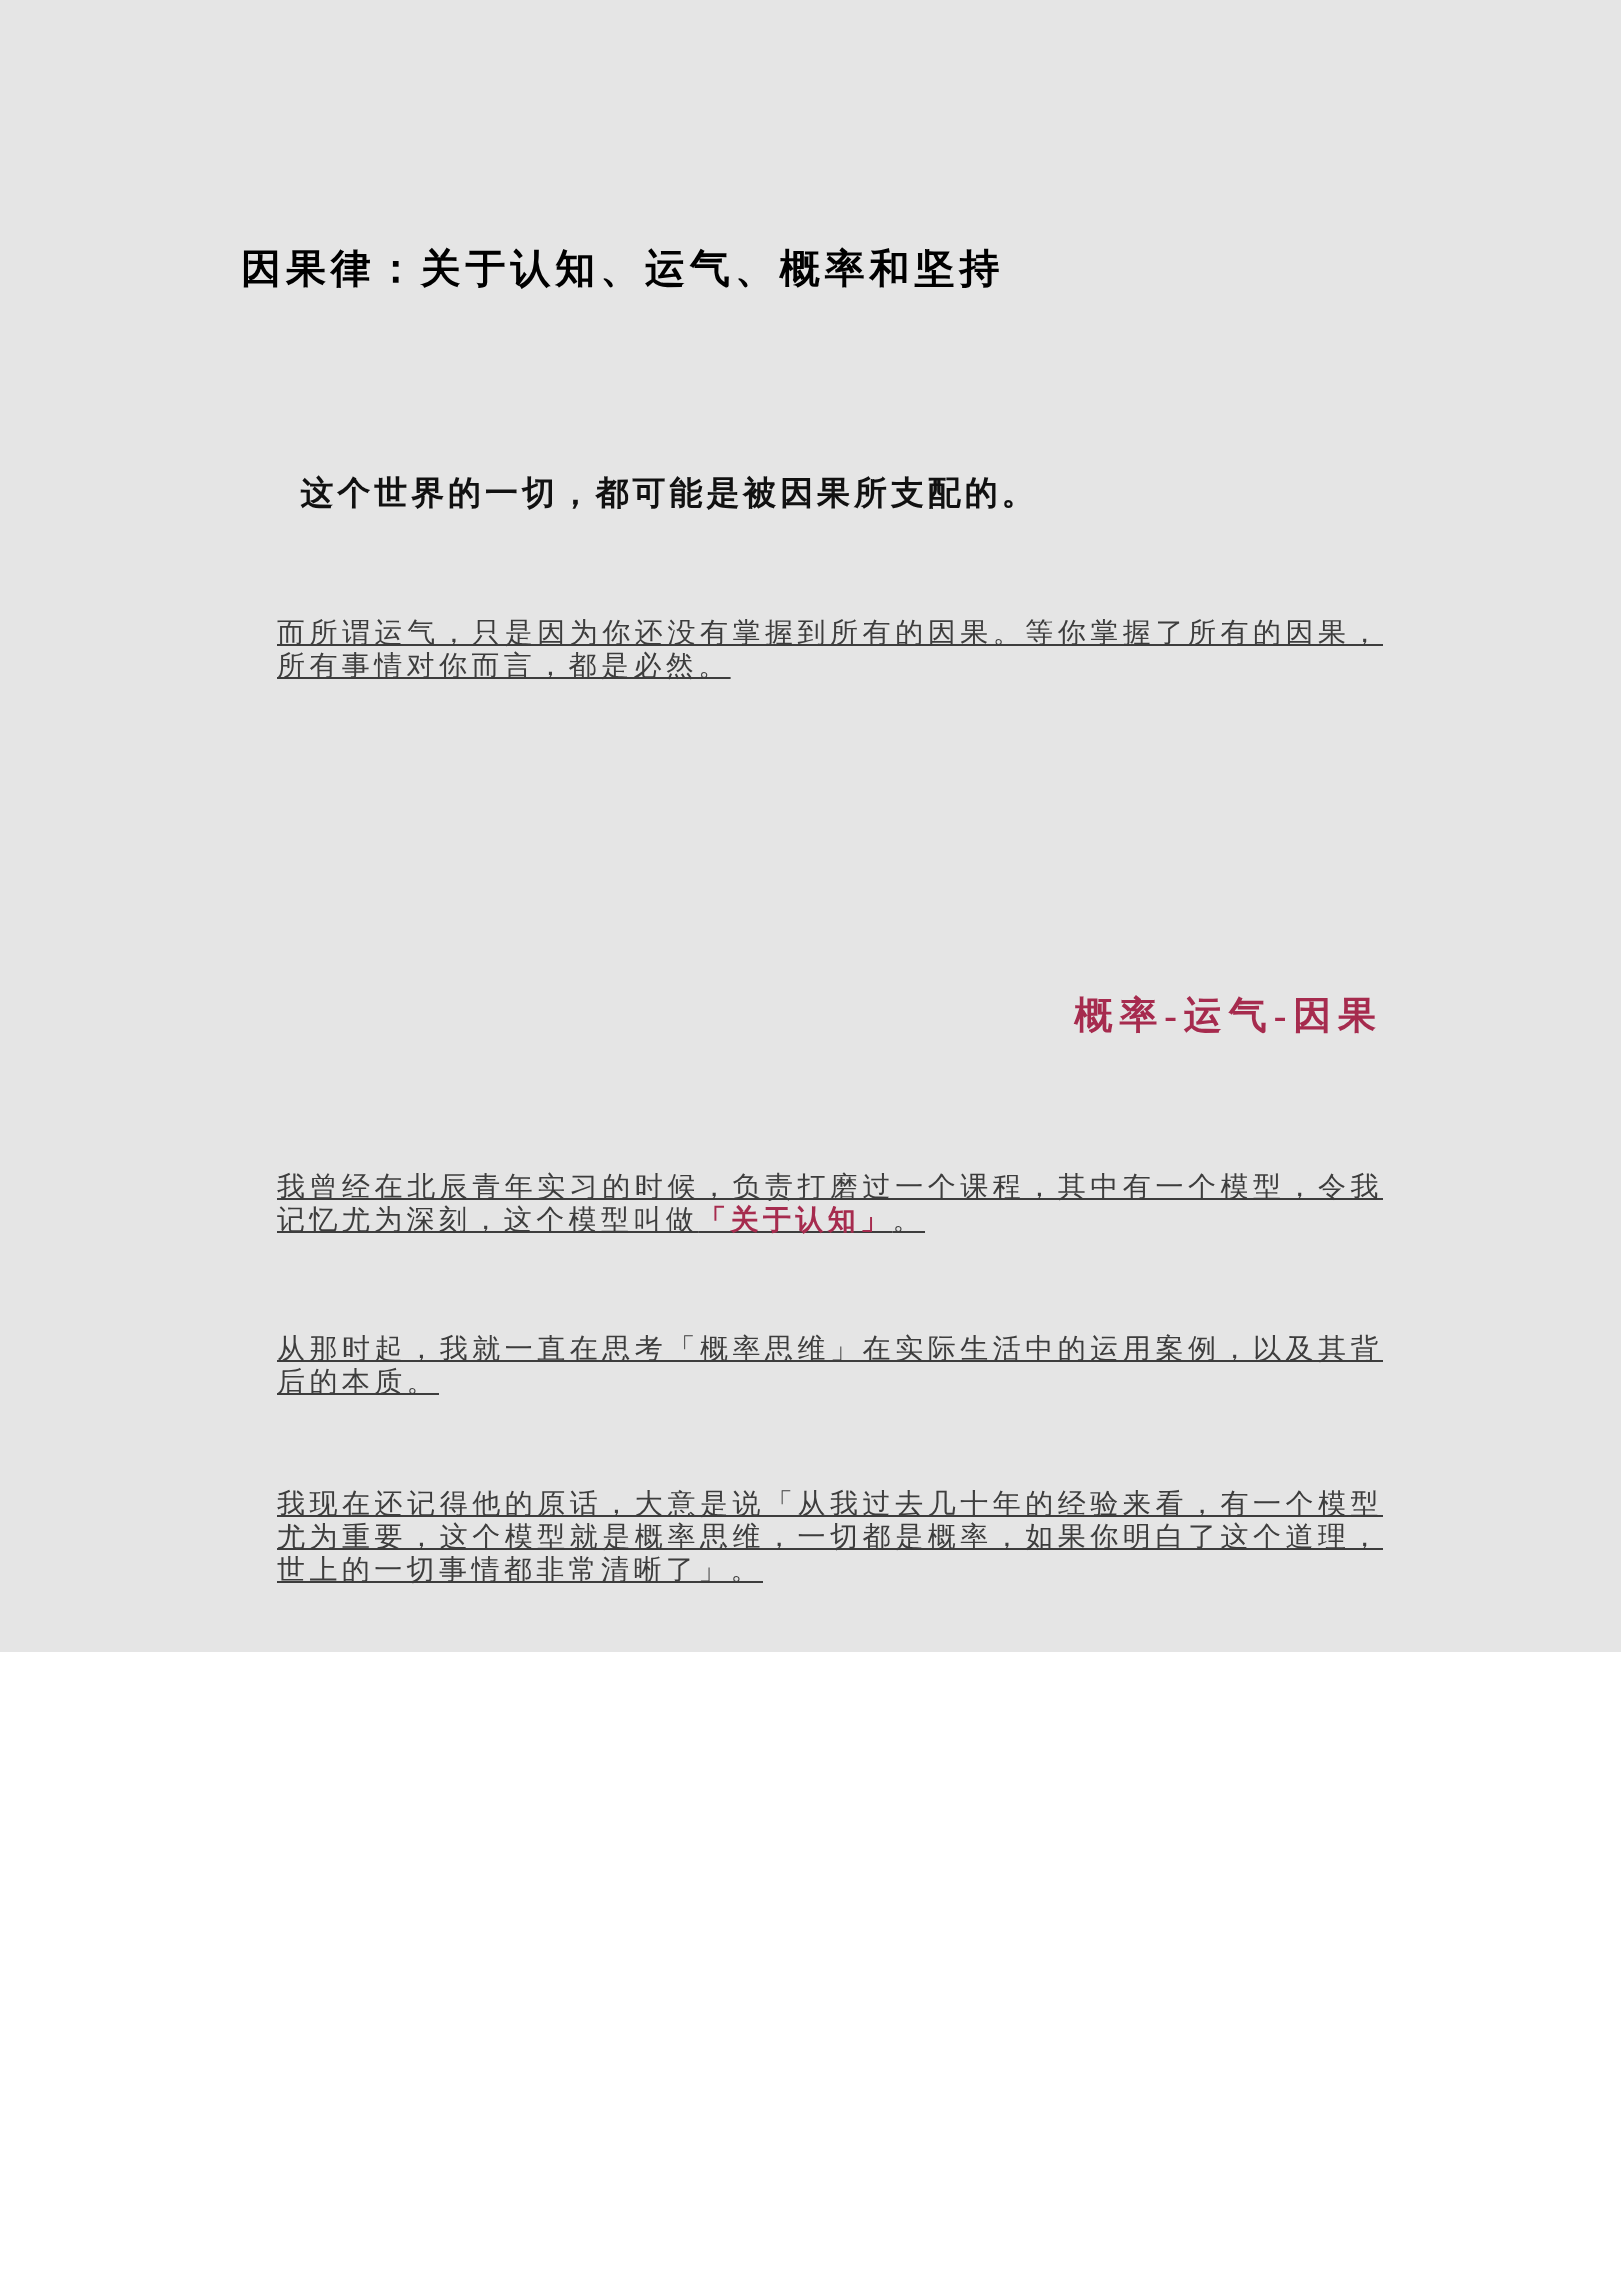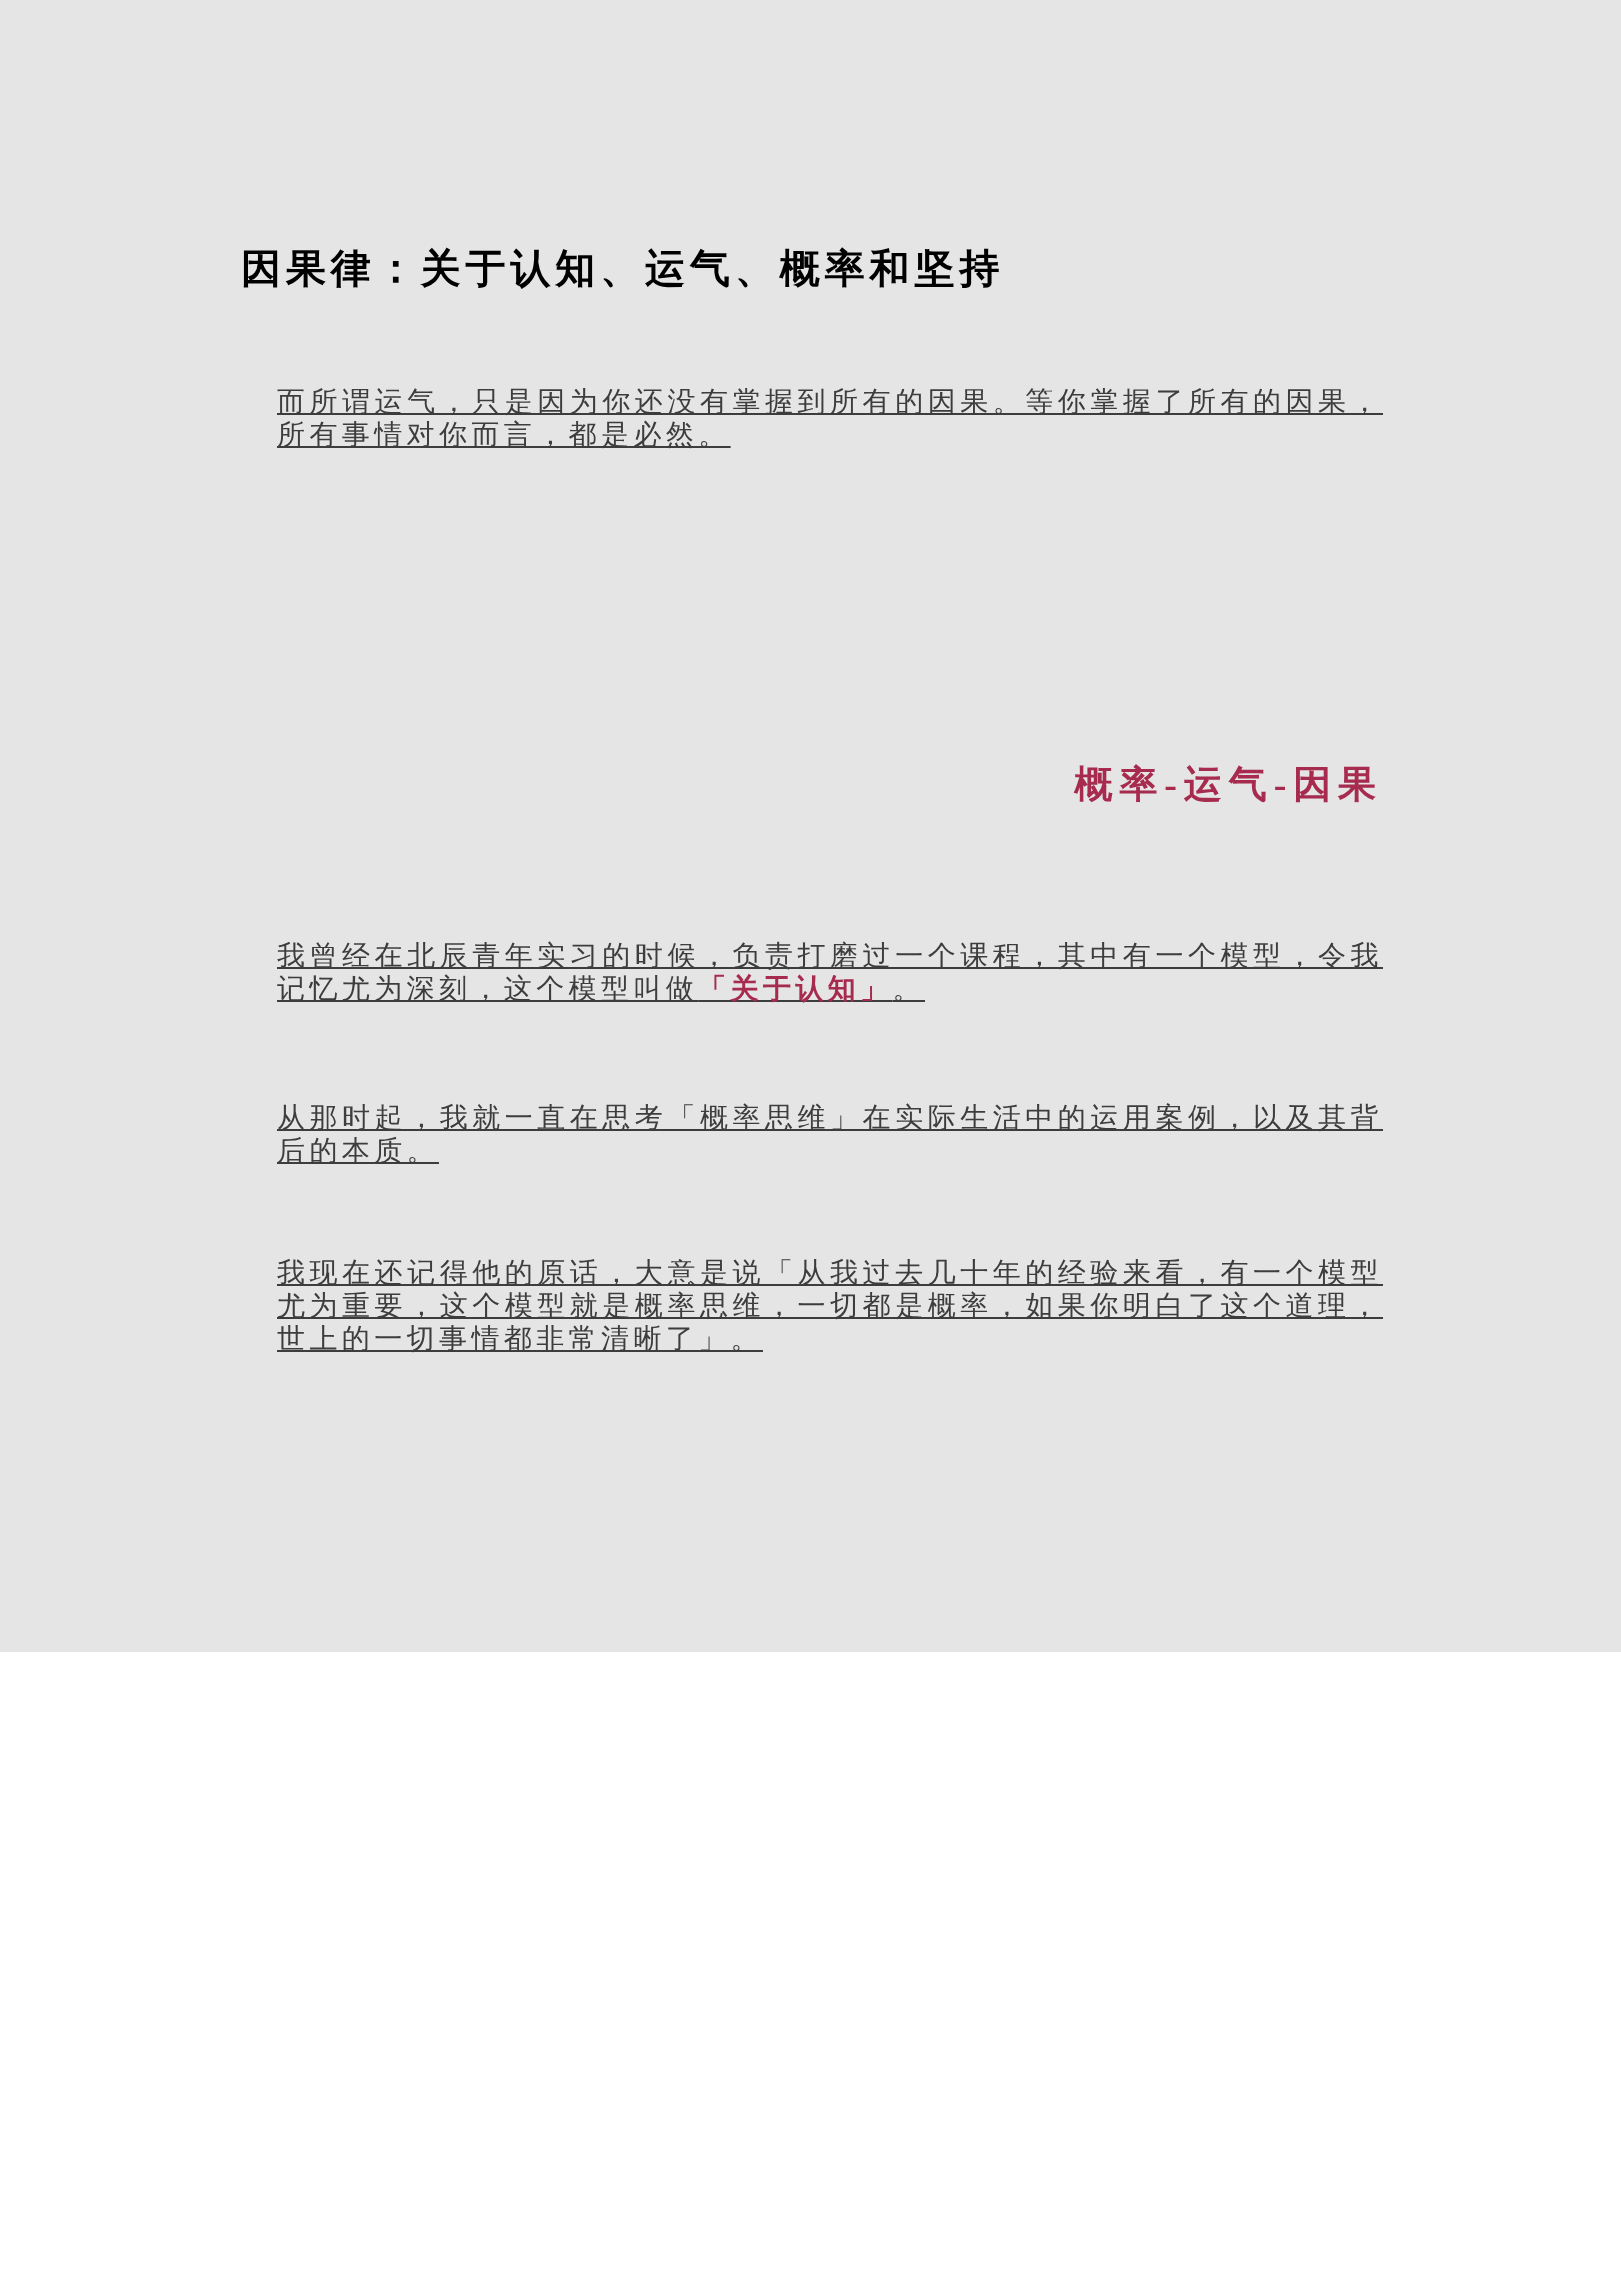--- a/index.html
+++ b/index.html
@@ -80,20 +80,21 @@
   }
 </style>
 </head>
 <body>
 
 <div class="page">
   <div class="doc">
 
     <h1 class="doc-title">因果律：关于认知、运气、概率和坚持</h1>
 
+    <p class="quote">这个世界的一切，都可能是被因果所支配的。</p>
 
     <p class="para para-1">而所谓运气，只是因为你还没有掌握到所有的因果。等你掌握了所有的因果，所有事情对你而言，都是必然。</p>
 
     <h2 class="section-heading">概率-运气-因果</h2>
 
     <p class="para para-2"><span>我曾经在北辰青年实习的时候，负责打磨过一个课程，其中有一个模型，令我记忆尤为深刻，这个模型叫做</span><span class="accent">「关于认知」</span><span>。</span></p>
 
 
     <p class="para para-5">从那时起，我就一直在思考「概率思维」在实际生活中的运用案例，以及其背后的本质。</p>
 

